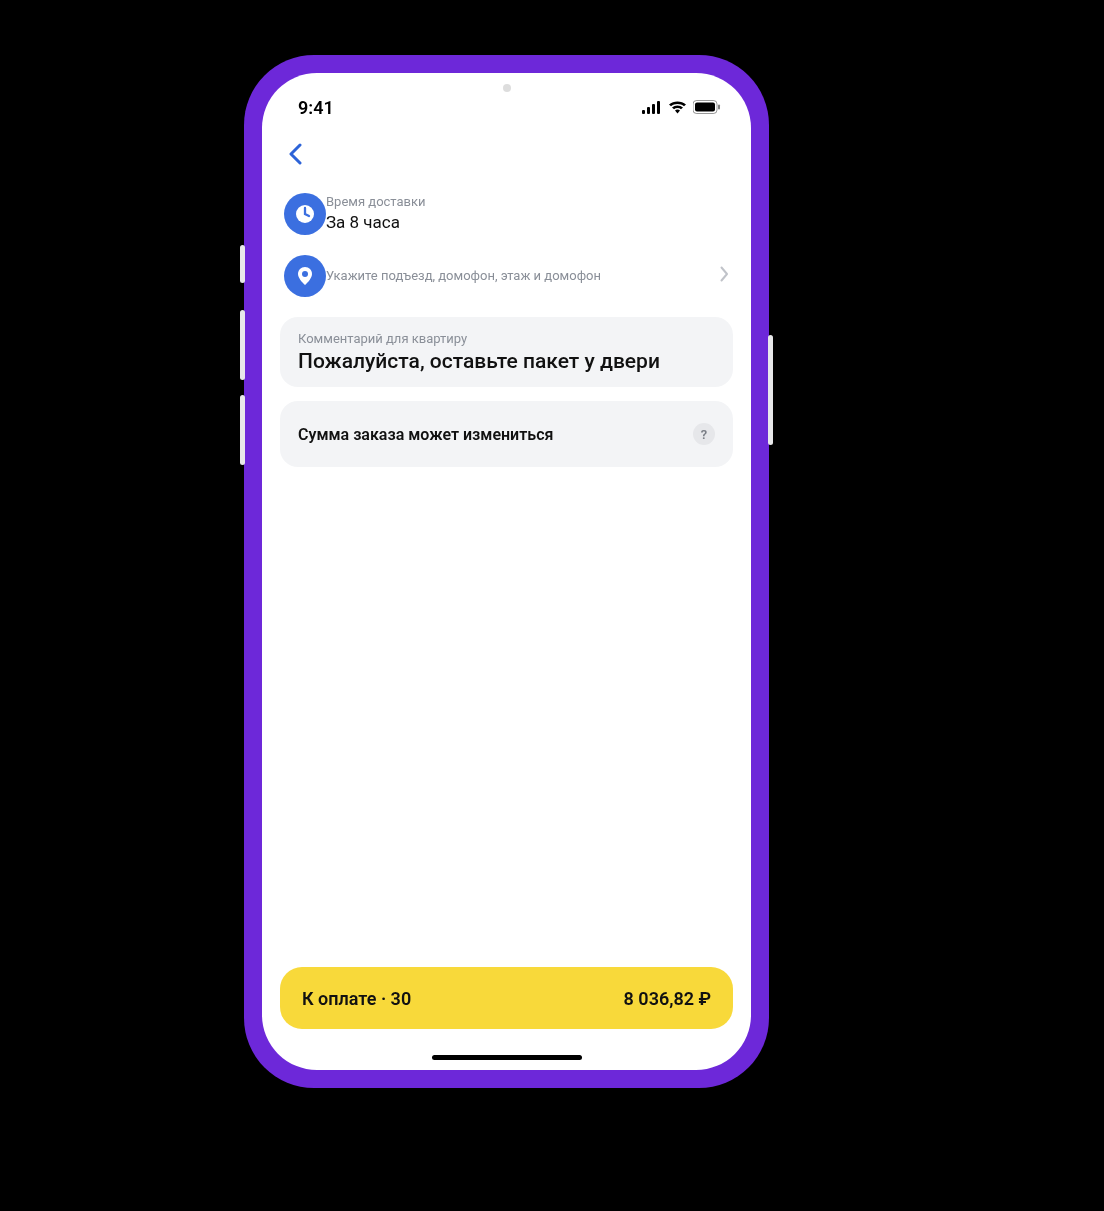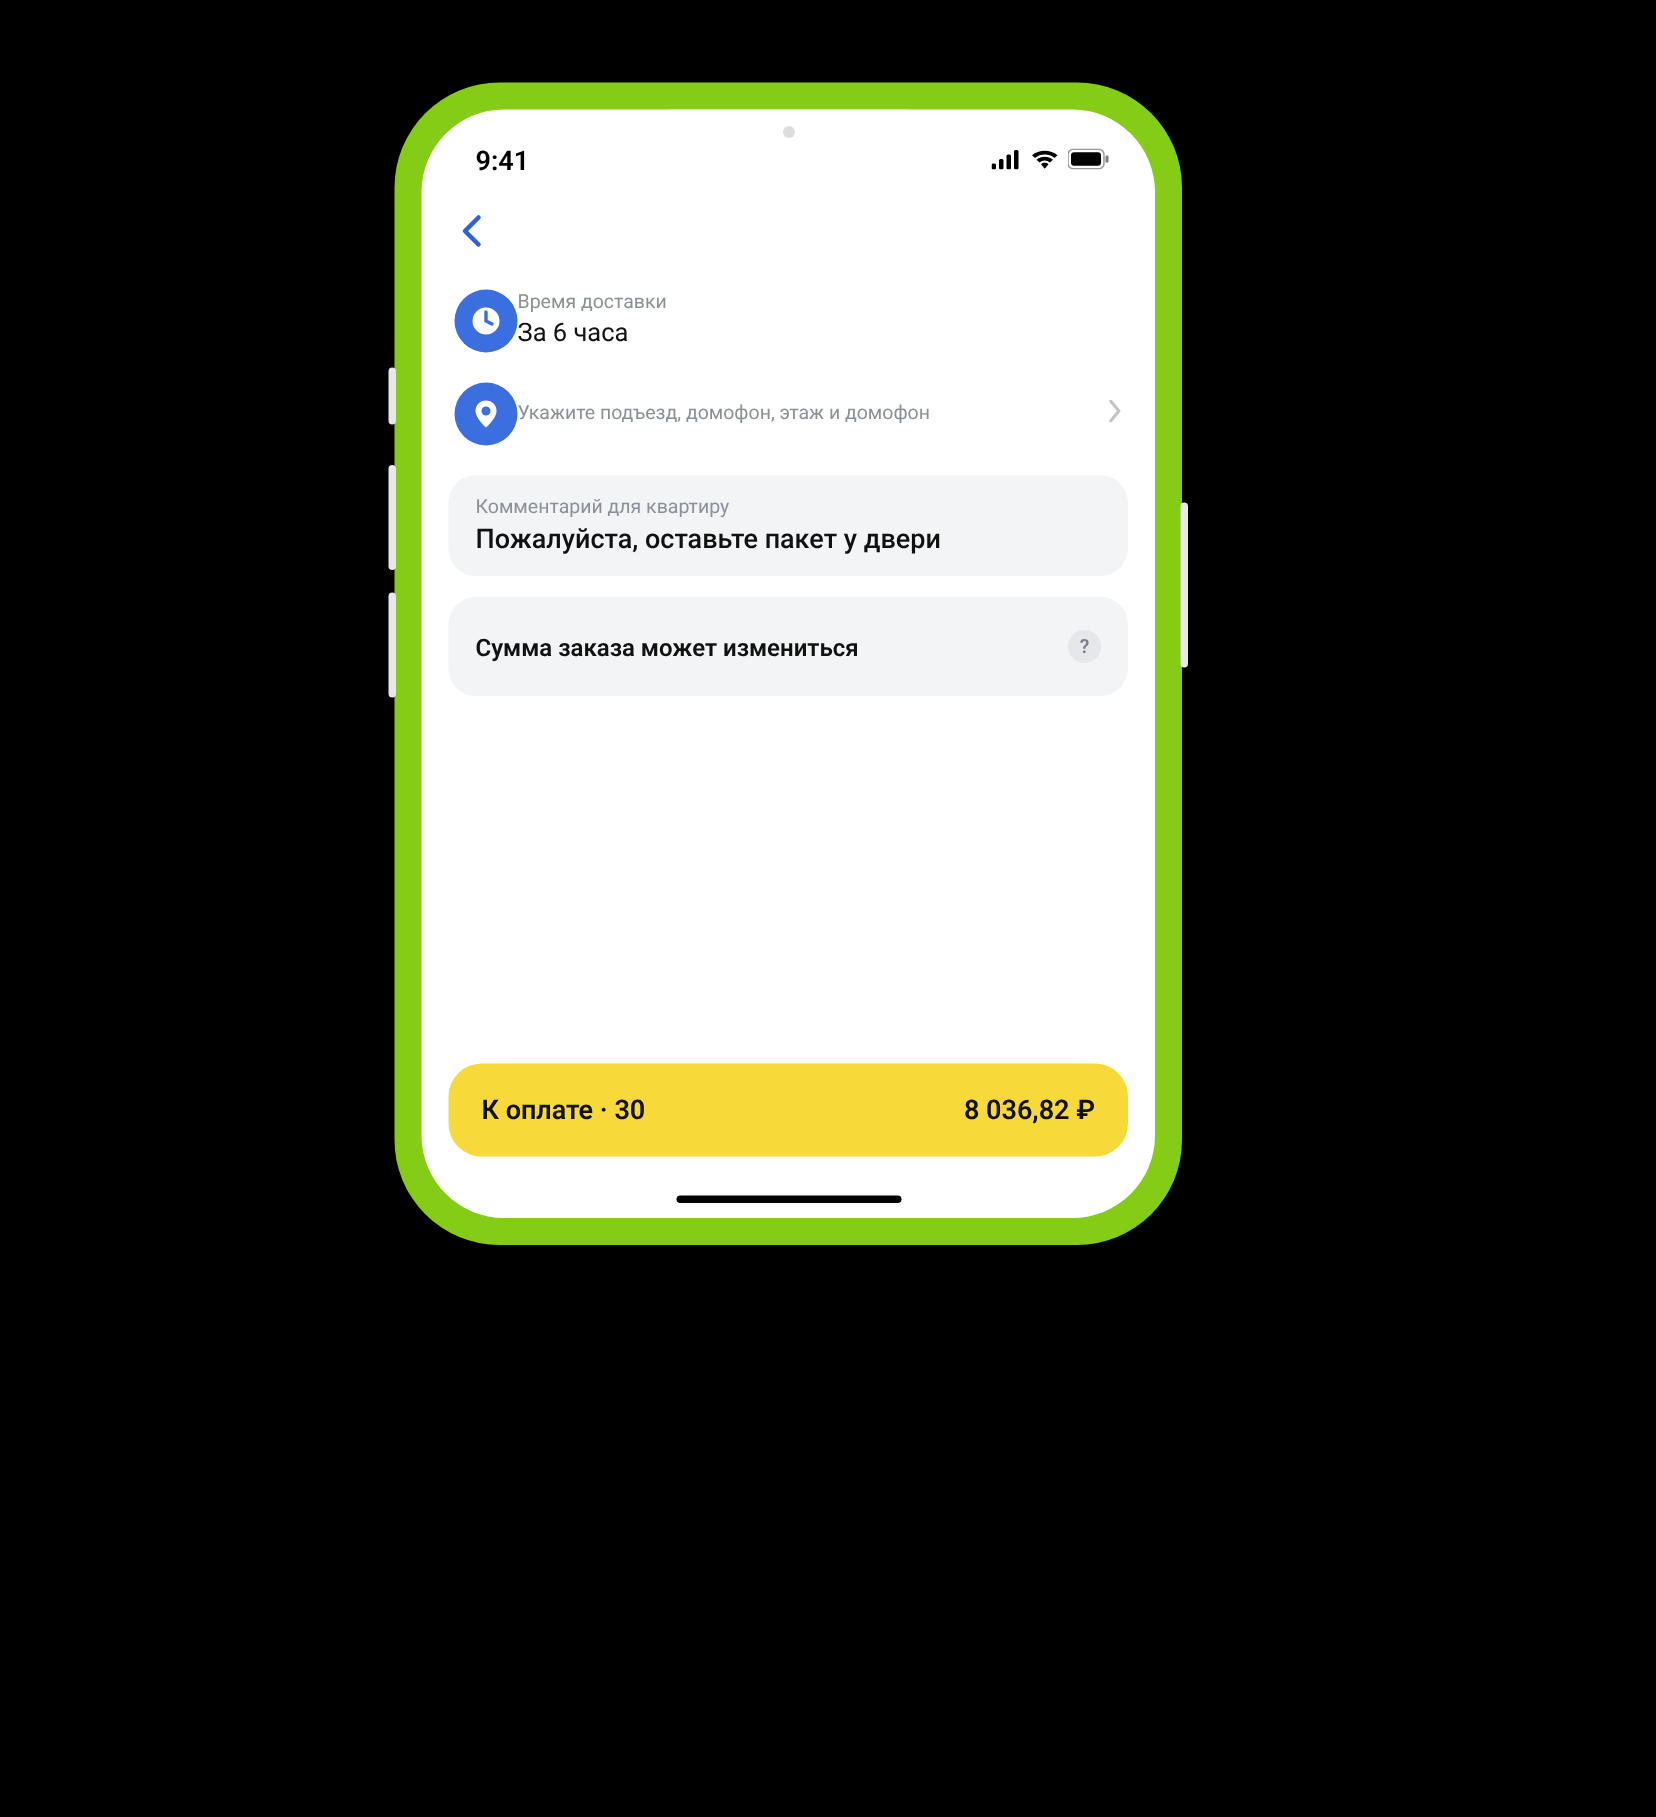--- a/index.html
+++ b/index.html
@@ -5,25 +5,25 @@
   * { box-sizing: border-box; margin: 0; padding: 0; }
   body {
     background: #000;
     width: 1104px;
     height: 1211px;
     font-family: -apple-system, BlinkMacSystemFont, "Segoe UI", Roboto, Helvetica, Arial, sans-serif;
     position: relative;
   }
   .phone-frame {
     position: absolute;
-    left: 263px;
+    left: 244px;
     top: 55px;
     width: 525px;
-    height: 775px;
-    background: #84cc16;
+    height: 1033px;
+    background: #6d28d9;
     border-radius: 70px;
     box-shadow: 30px 30px 50px rgba(0,0,0,0.6);
     padding: 18px;
   }
   .screen {
     width: 100%;
     height: 100%;
     background: #fff;
     border-radius: 55px;
     position: relative;
@@ -99,21 +99,21 @@
   .row-value { font-size:17px; color:#111; line-height:1.35; }
   .row-sub { font-size:13px; color:#8a8f98; line-height:1.3; }
   .chevron { color:#c0c3c9; flex-shrink:0; }
   .card {
     background:#f3f4f6;
     border-radius:18px;
     padding:14px 18px;
     margin-top:10px;
   }
   .card-label { font-size:13px; color:#8a8f98; margin-bottom:3px; }
-  .card-value { font-size:18px; color:#111; font-weight:500; }
+  .card-value { font-size:21px; color:#111; font-weight:500; }
   .card-info {
     display:flex;
     align-items:center;
     justify-content:space-between;
     gap:28px;
     padding:22px 18px;
     margin-top:14px;
   }
   .info-text { font-size:16px; color:#111; font-weight:600; }
   .qmark {
@@ -196,21 +196,21 @@
 
       <div class="row">
         <div class="row-icon">
           <svg width="22" height="22" viewBox="0 0 22 22">
               <circle cx="11" cy="11" r="9" fill="#fff"></circle>
               <path d="M11 5 V11 L15 13" stroke="#3b6fe0" stroke-width="2.3" fill="none" stroke-linecap="round"></path>
             </svg>
         </div>
         <div class="row-text">
           <div class="row-label">Время доставки</div>
-          <div class="row-value">За 6 часа</div>
+          <div class="row-value">За 8 часа</div>
         </div>
       </div>
 
       <div class="row">
         <div class="row-icon">
           <svg width="22" height="22" viewBox="0 0 22 22">
               <path d="M11 2 C7 2 4 5 4 9 C4 14 11 20 11 20 C11 20 18 14 18 9 C18 5 15 2 11 2 Z" fill="#fff"></path>
               <circle cx="11" cy="9" r="3" fill="#3b6fe0"></circle>
             </svg>
         </div>

